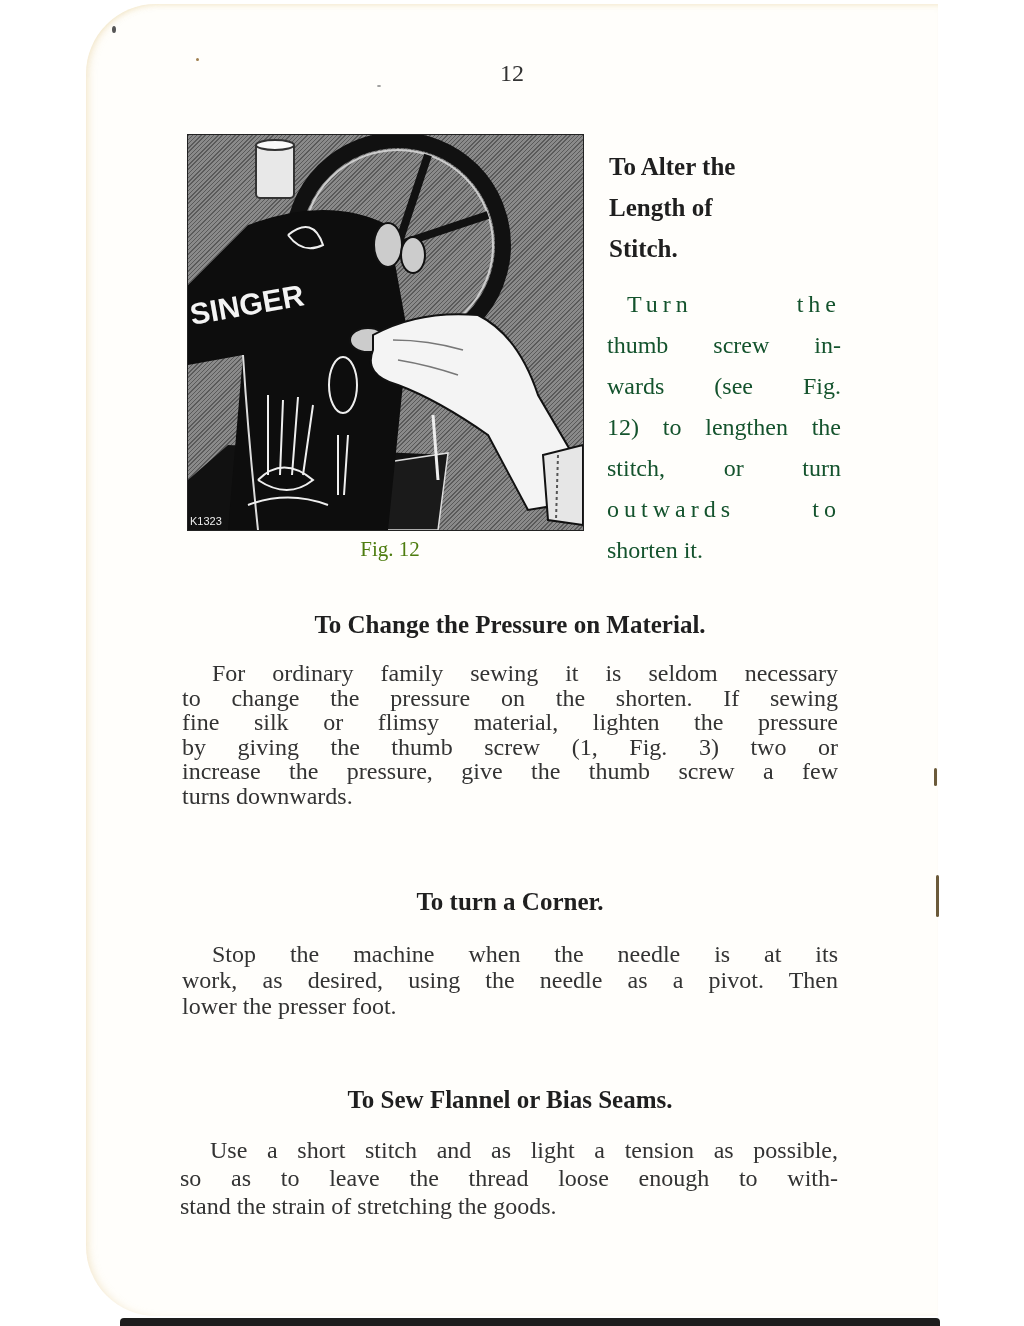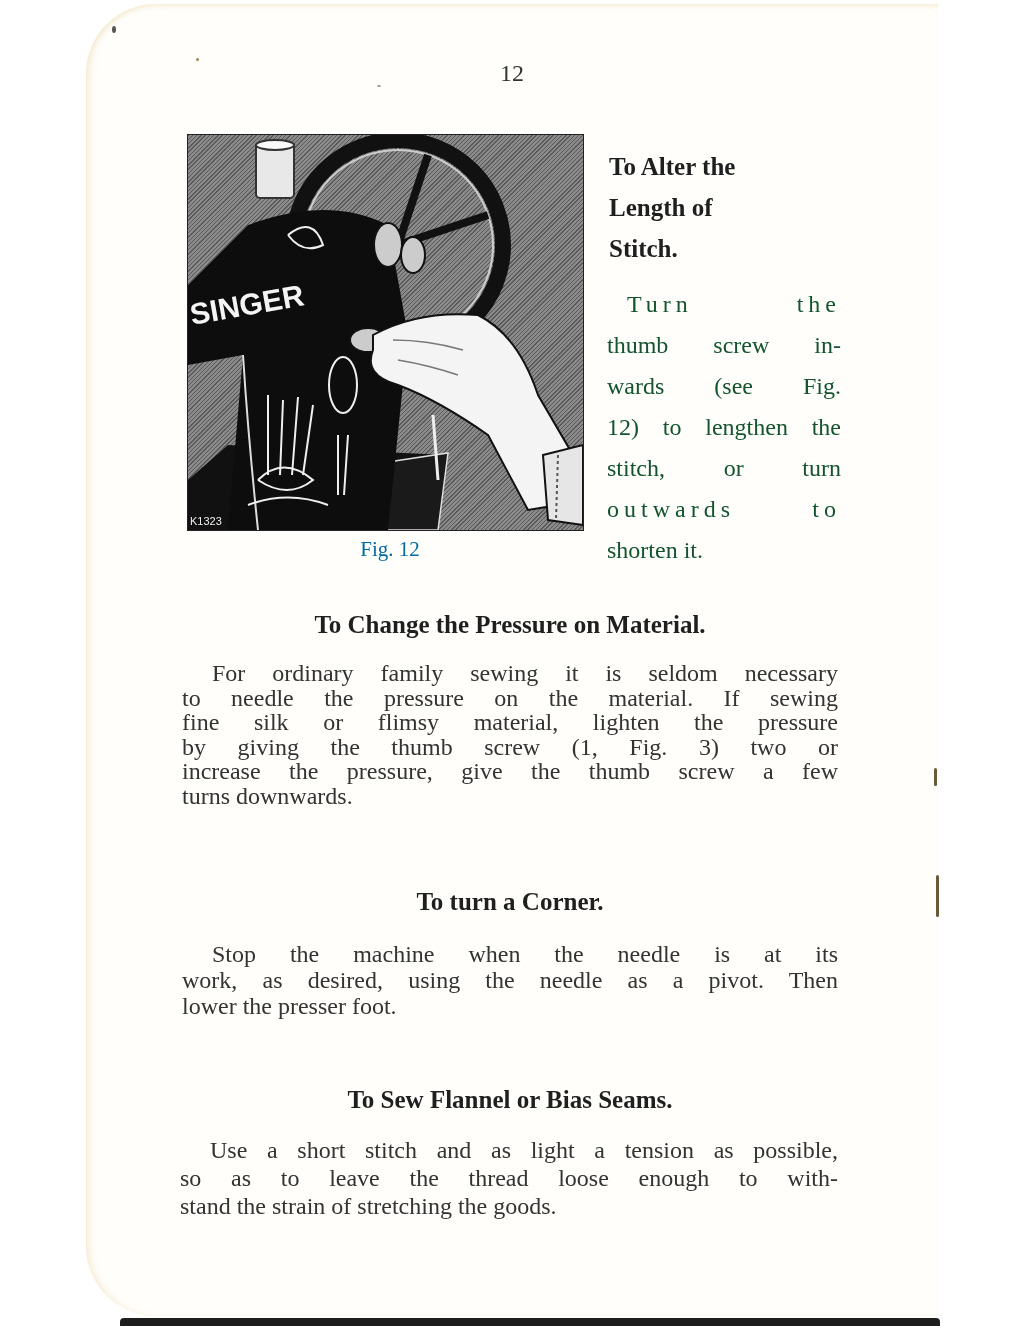--- a/index.html
+++ b/index.html
@@ -27,21 +27,21 @@
   .figure {
     position: absolute; left: 187px; top: 134px; width: 395px; height: 395px;
     background:
       repeating-linear-gradient(135deg, #5a5a5a 0px, #5a5a5a 1px, #8a8a8a 1px, #8a8a8a 3px);
     border: 1px solid #222;
     overflow: hidden;
   }
   .figure svg { position: absolute; left: 0; top: 0; }
   .fig-caption {
     position: absolute; left: 330px; top: 537px; width: 120px; text-align: center;
-    font-size: 21px; color: #0369a1;
+    font-size: 21px; color: #4d7c0f;
   }
   .side-heading {
     position: absolute; left: 609px; top: 146px; width: 240px;
     font-weight: bold; font-size: 25px; line-height: 41px; color: #1f1f1f;
   }
   .side-body {
     position: absolute; left: 607px; top: 284px; width: 234px;
     font-size: 24px; line-height: 41px; color: #14532d;
   }
   .side-body .ln { display: block; text-align: justify; text-align-last: justify; white-space: nowrap; }
@@ -130,21 +130,21 @@
   <span class="ln">wards (see Fig.</span>
   <span class="ln">12) to lengthen the</span>
   <span class="ln">stitch, or turn</span>
   <span class="ln sp">outwards to</span>
   <span class="ln last">shorten it.</span>
 </div>
 
 <div class="section-heading" style="top:611px;">To Change the Pressure on Material.</div>
 <div class="section-body" style="top:661px;">
   <span class="ln first">For ordinary family sewing it is seldom necessary</span>
-  <span class="ln">to needle the pressure on the material.   If sewing</span>
+  <span class="ln">to change the pressure on the shorten.   If sewing</span>
   <span class="ln">fine silk or flimsy material, lighten the pressure</span>
   <span class="ln">by giving the thumb screw (1, Fig. 3) two or</span>
   <span class="ln">increase the pressure, give the thumb screw a few</span>
   <span class="ln last">turns downwards.</span>
 </div>
 
 <div class="section-heading" style="top:888px;">To turn a Corner.</div>
 <div class="section-body" style="top:941px;line-height:26px;">
   <span class="ln first">Stop the machine when the needle is at its</span>
   <span class="ln">work, as desired, using the needle as a pivot.  Then</span>

